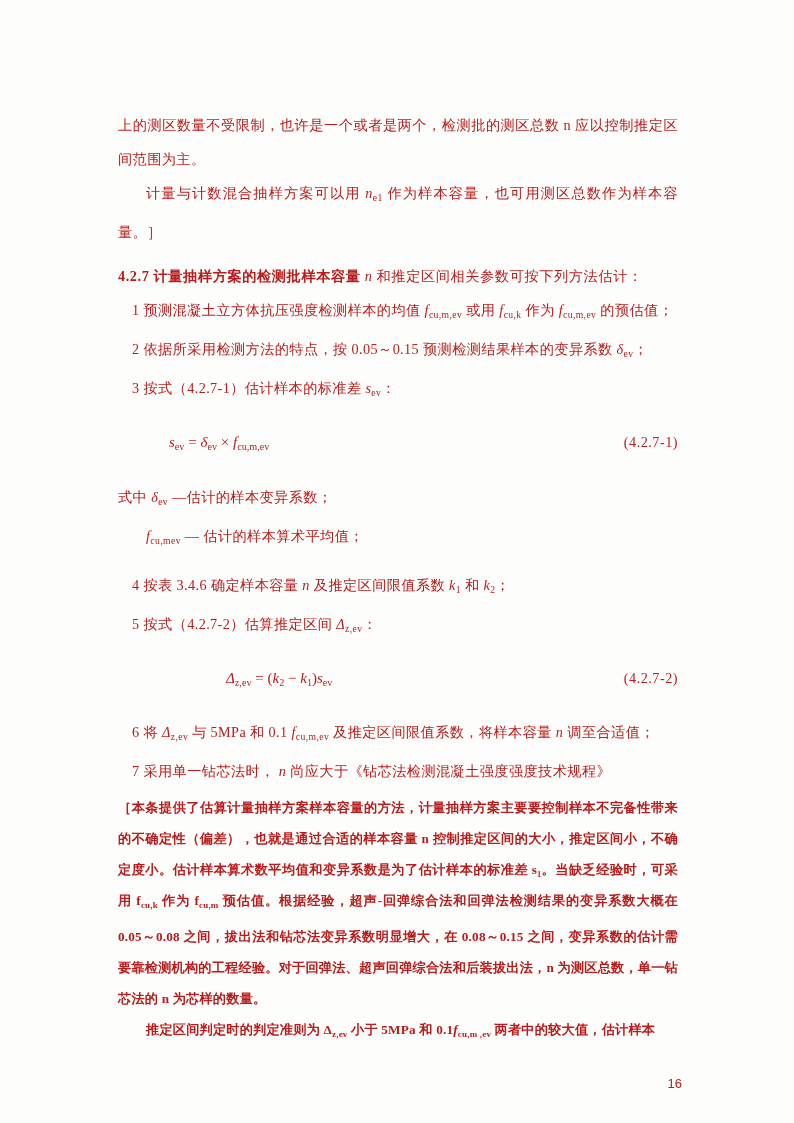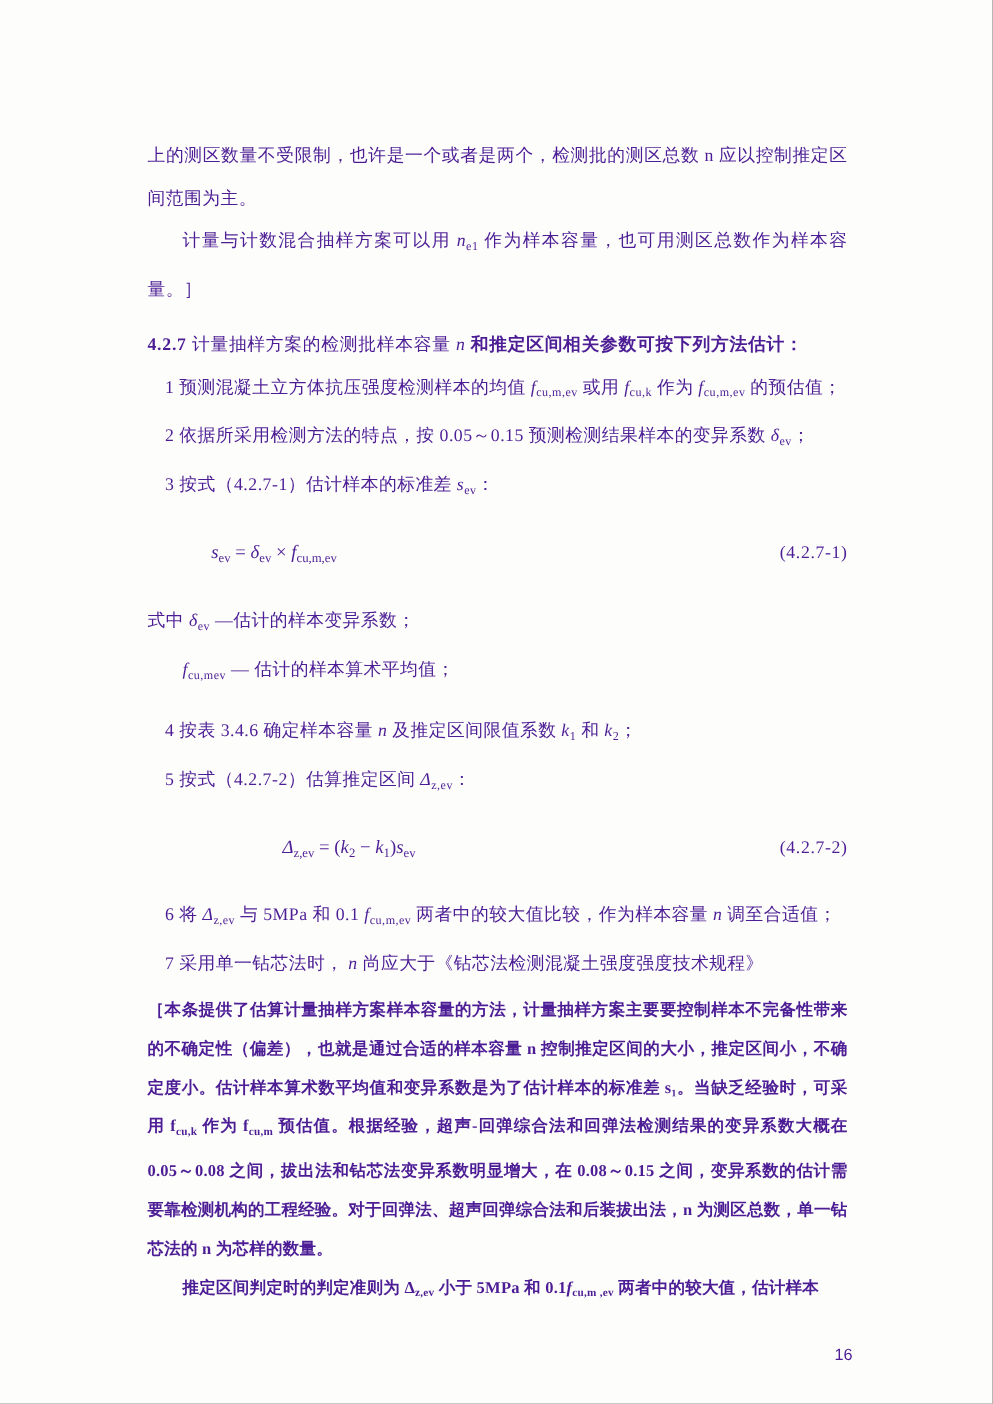--- a/index.html
+++ b/index.html
@@ -8,21 +8,21 @@
     background: #808080;
   }
   .page {
     position: relative;
     width: 794px;
     height: 1123px;
     background: #fdfdfb;
     margin: 0 auto;
     overflow: hidden;
     font-family: "Liberation Serif", "DejaVu Serif", serif;
-    color: #4c1d95;
+    color: #b91c1c;
   }
   .content {
     position: absolute;
     left: 118px;
     top: 108px;
     width: 560px;
   }
   p {
     margin: 0 0 0 0;
     font-size: 14.2px;
@@ -88,21 +88,21 @@
     <p class="noindent">
       <span>上的测区数量不受限制，也许是一个或者是两个，检测批的测区总数 n 应以控制推定区间范围为主。</span>
     </p>
 
     <p class="indent1">
       <span>计量与计数混合抽样方案可以用 </span><i class="v">n</i><span class="sub">e1</span><span> 作为样本容量，也可用测区总数作为样本容量。］</span>
     </p>
 
     <p class="noindent heading" style="margin-top:10px">
       <span>4.2.7</span>
-      <span style="font-weight:normal">计量抽样方案的检测批样本容量 </span><i class="v" style="font-weight:normal">n</i><span style="font-weight:bold"> 和推定区间相关参数可按下列方法估计：</span>
+      <span style="font-weight:bold">计量抽样方案的检测批样本容量 </span><i class="v" style="font-weight:normal">n</i><span style="font-weight:normal"> 和推定区间相关参数可按下列方法估计：</span>
     </p>
 
     <p class="indent2">
       <span>1  预测混凝土立方体抗压强度检测样本的均值 </span><i class="v">f</i><span class="sub">cu,m,ev</span><span> 或用 </span><i class="v">f</i><span class="sub">cu,k</span><span> 作为 </span><i class="v">f</i><span class="sub">cu,m,ev</span><span> 的预估值；</span>
     </p>
 
     <p class="indent2">
       <span>2  依据所采用检测方法的特点，按 0.05～0.15 预测检测结果样本的变异系数 </span><i class="v">δ</i><span class="sub">ev</span><span>；</span>
     </p>
 
@@ -130,21 +130,21 @@
     <p class="indent2">
       <span>5  按式（4.2.7-2）估算推定区间 </span><i class="v">Δ</i><span class="sub">z,ev</span><span>：</span>
     </p>
 
     <div class="formula-row" style="margin-top:12px">
       <span class="formula-body" style="margin-left:108px"><i class="v">Δ</i><span class="sub">z,ev</span><span class="upr"> = (</span><i class="v">k</i><span class="sub">2</span><span class="upr"> − </span><i class="v">k</i><span class="sub">1</span><span class="upr">)</span><i class="v">s</i><span class="sub">ev</span></span>
       <span class="formula-num">(4.2.7-2)</span>
     </div>
 
     <p class="indent2" style="margin-top:12px">
-      <span>6  将 </span><i class="v">Δ</i><span class="sub">z,ev</span><span> 与 5MPa 和 0.1 </span><i class="v">f</i><span class="sub">cu,m,ev</span><span> 两者中的较大值比较，作为样本容量 </span><i class="v">n</i><span> 调至合适值；</span>
+      <span>6  将 </span><i class="v">Δ</i><span class="sub">z,ev</span><span> 与 5MPa 和 0.1 </span><i class="v">f</i><span class="sub">cu,m,ev</span><span> 及推定区间限值系数，将样本容量 </span><i class="v">n</i><span> 调至合适值；</span>
     </p>
 
     <p class="indent2">
       <span>7  采用单一钻芯法时， </span><i class="v">n</i><span> 尚应大于《钻芯法检测混凝土强度强度技术规程》</span>
     </p>
 
 
     <p class="noindent small-note" style="margin-top:4px">
       <span>［本条提供了估算计量抽样方案样本容量的方法，计量抽样方案主要要控制样本不完备性带来的不确定性（偏差），也就是通过合适的样本容量 n 控制推定区间的大小，推定区间小，不确定度小。估计样本算术数平均值和变异系数是为了估计样本的标准差 s₁。当缺乏经验时，可采用 f</span><span class="sub">cu,k</span><span> 作为 f</span><span class="sub">cu,m</span><span> 预估值。根据经验，超声-回弹综合法和回弹法检测结果的变异系数大概在 0.05～0.08 之间，拔出法和钻芯法变异系数明显增大，在 0.08～0.15 之间，变异系数的估计需要靠检测机构的工程经验。对于回弹法、超声回弹综合法和后装拔出法，n 为测区总数，单一钻芯法的 n 为芯样的数量。</span>
     </p>

